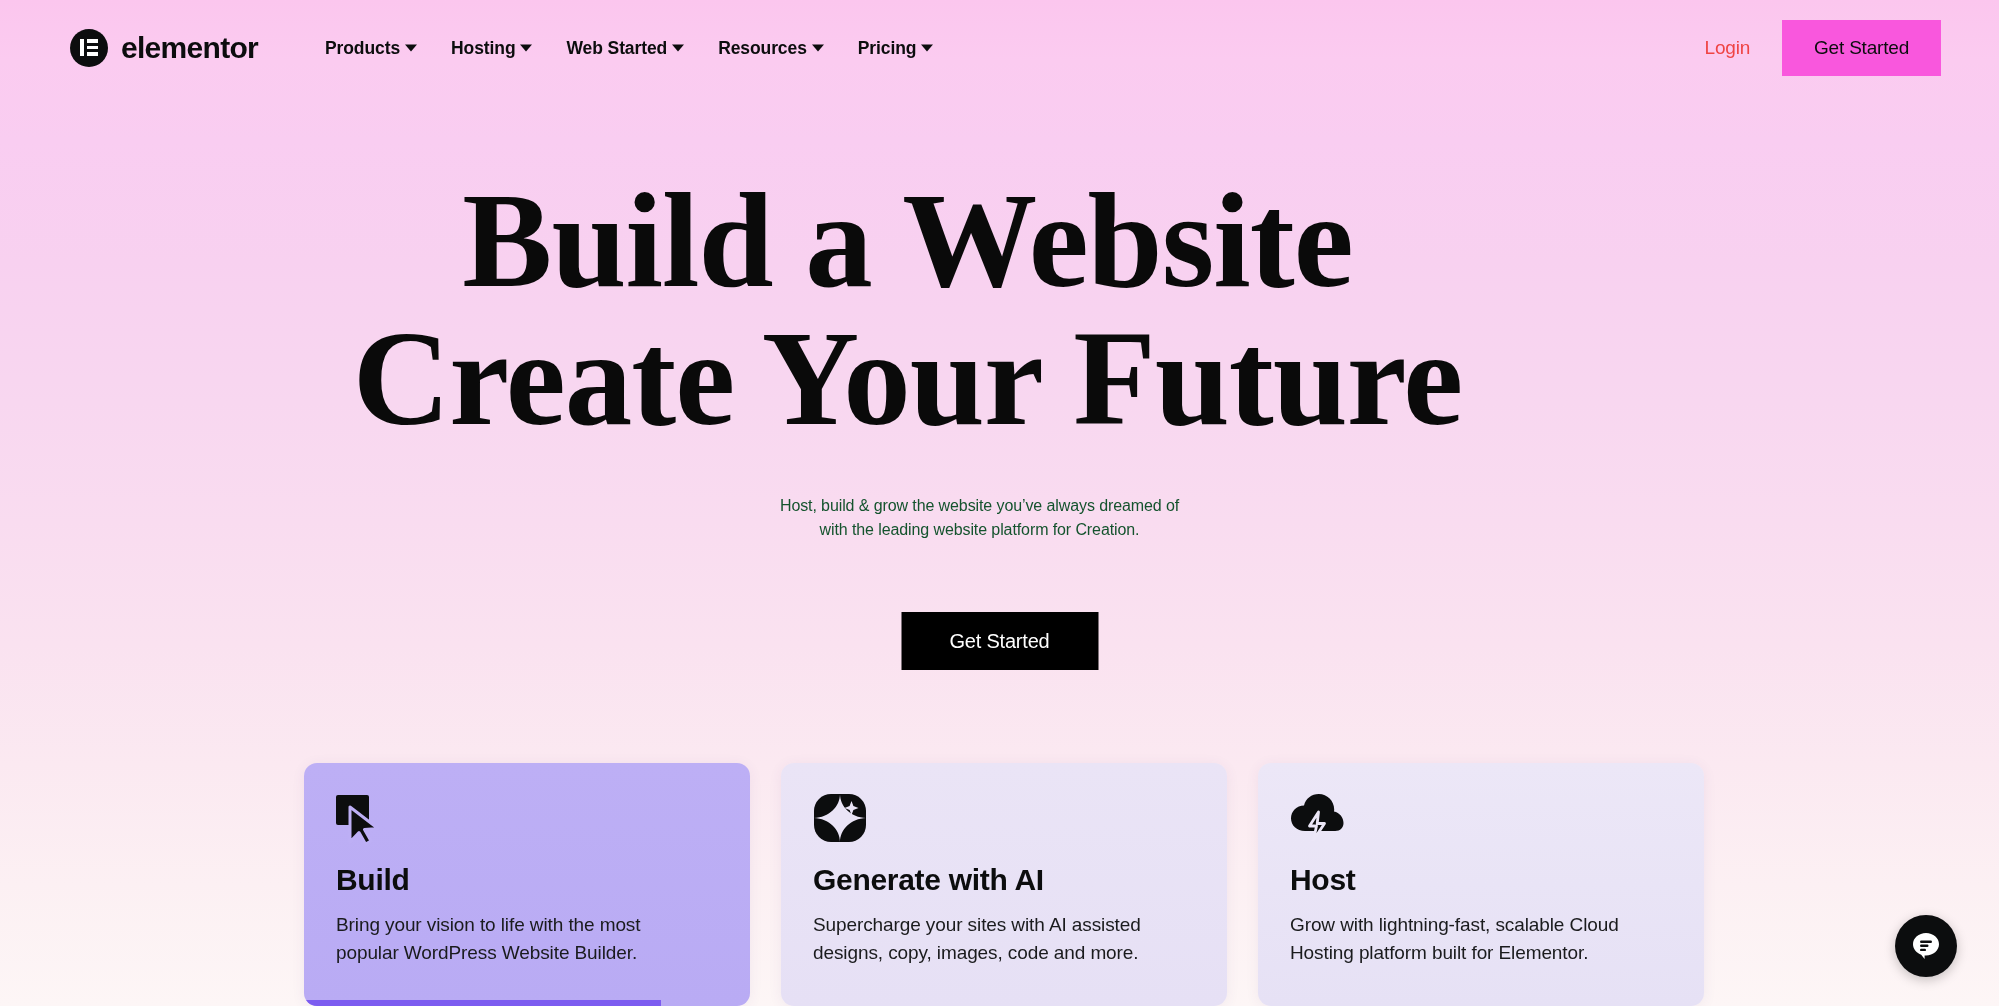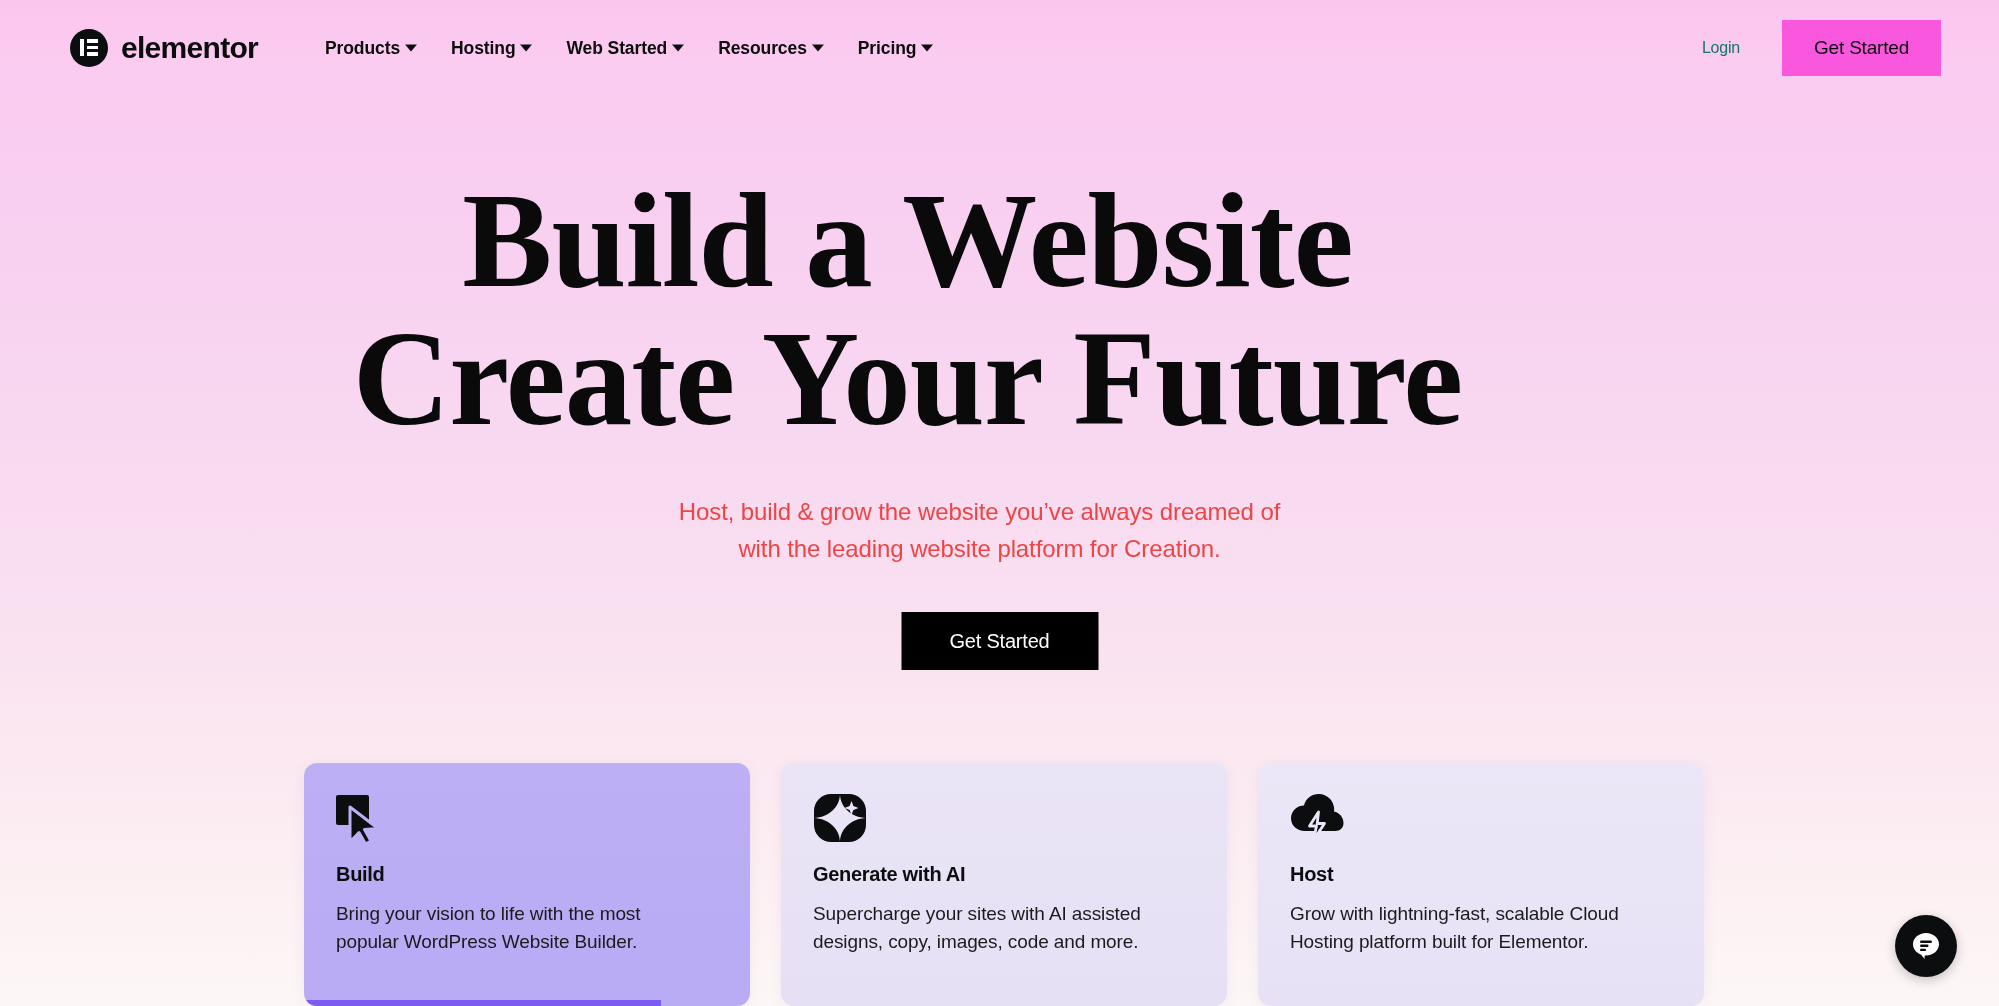--- a/index.html
+++ b/index.html
@@ -55,42 +55,42 @@
     width:0; height:0; border-left:6.5px solid transparent;
     border-right:6.5px solid transparent; border-top:7.5px solid #0c0d0e;
     display:block;
   }
 
   .header-right {
     position:absolute; right:58px; top:50%; transform:translateY(-50%);
     display:flex; align-items:center; gap:0px;
   }
   .login-link {
-    font-size:16px; color:#0f766e; cursor:pointer; margin-right:42px;
+    font-size:19px; color:#ef4444; cursor:pointer; margin-right:32px;
     letter-spacing:-0.2px;
   }
   .btn-get-started-top {
     background:#f957dd; color:#0c0d0e; border:none;
     font-size:19px; font-family:"Liberation Sans", sans-serif;
     padding:0 32px; height:56px; line-height:56px; cursor:pointer;
     letter-spacing:-0.2px; white-space:nowrap;
   }
 
   
   .hero { position:absolute; top:0; left:0; width:1999px; text-align:center; }
   .hero-title {
     position:absolute; top:172px; left:0; width:1815px;
     font-family:"Liberation Serif", serif;
     font-weight:700; font-size:135px; line-height:1.02;
     letter-spacing:-1px; color:#0a0a0a;
   }
   .hero-title .line2 { display:block; }
   .hero-sub {
     position:absolute; top:494px; left:0; width:1959px;
-    font-size:24px; line-height:1.53; color:#ef4444; letter-spacing:-0.1px;
+    font-size:16px; line-height:1.53; color:#14532d; letter-spacing:-0.1px;
   }
   .hero-cta {
     position:absolute; top:612px; left:50%; transform:translateX(-50%);
     background:#000000; color:#ffffff; border:none;
     font-size:20px; font-family:"Liberation Sans", sans-serif;
     width:197px; height:58px; cursor:pointer; letter-spacing:-0.2px;
   }
 
   
   .cards {
@@ -100,21 +100,21 @@
   .card {
     width:446px; height:243px; border-radius:13px;
     padding:30px 32px 0 32px; position:relative; overflow:hidden;
     box-shadow:0 2px 14px rgba(90,60,130,0.07);
   }
   .card-1 { background:linear-gradient(180deg,#bdaff5 0%,#b9abf4 100%); }
   .card-2 { background:linear-gradient(180deg,#ece7f7 0%,#e6e1f5 100%); }
   .card-3 { background:linear-gradient(180deg,#eae4f6 0%,#e6e0f5 100%); }
   .card-icon { height:54px; margin-bottom:16px; display:flex; align-items:flex-start; }
   .card-title {
-    font-size:20px; font-weight:700; color:#0c0d0e; letter-spacing:-0.3px;
+    font-size:30px; font-weight:700; color:#0c0d0e; letter-spacing:-0.3px;
     margin-bottom:14px;
   }
   .card-desc {
     font-size:19px; line-height:1.48; color:#1a1b1d; letter-spacing:-0.1px;
   }
   .card-progress {
     position:absolute; left:0; bottom:0; height:6px; width:100%;
     background:transparent;
   }
   .card-progress > span {

